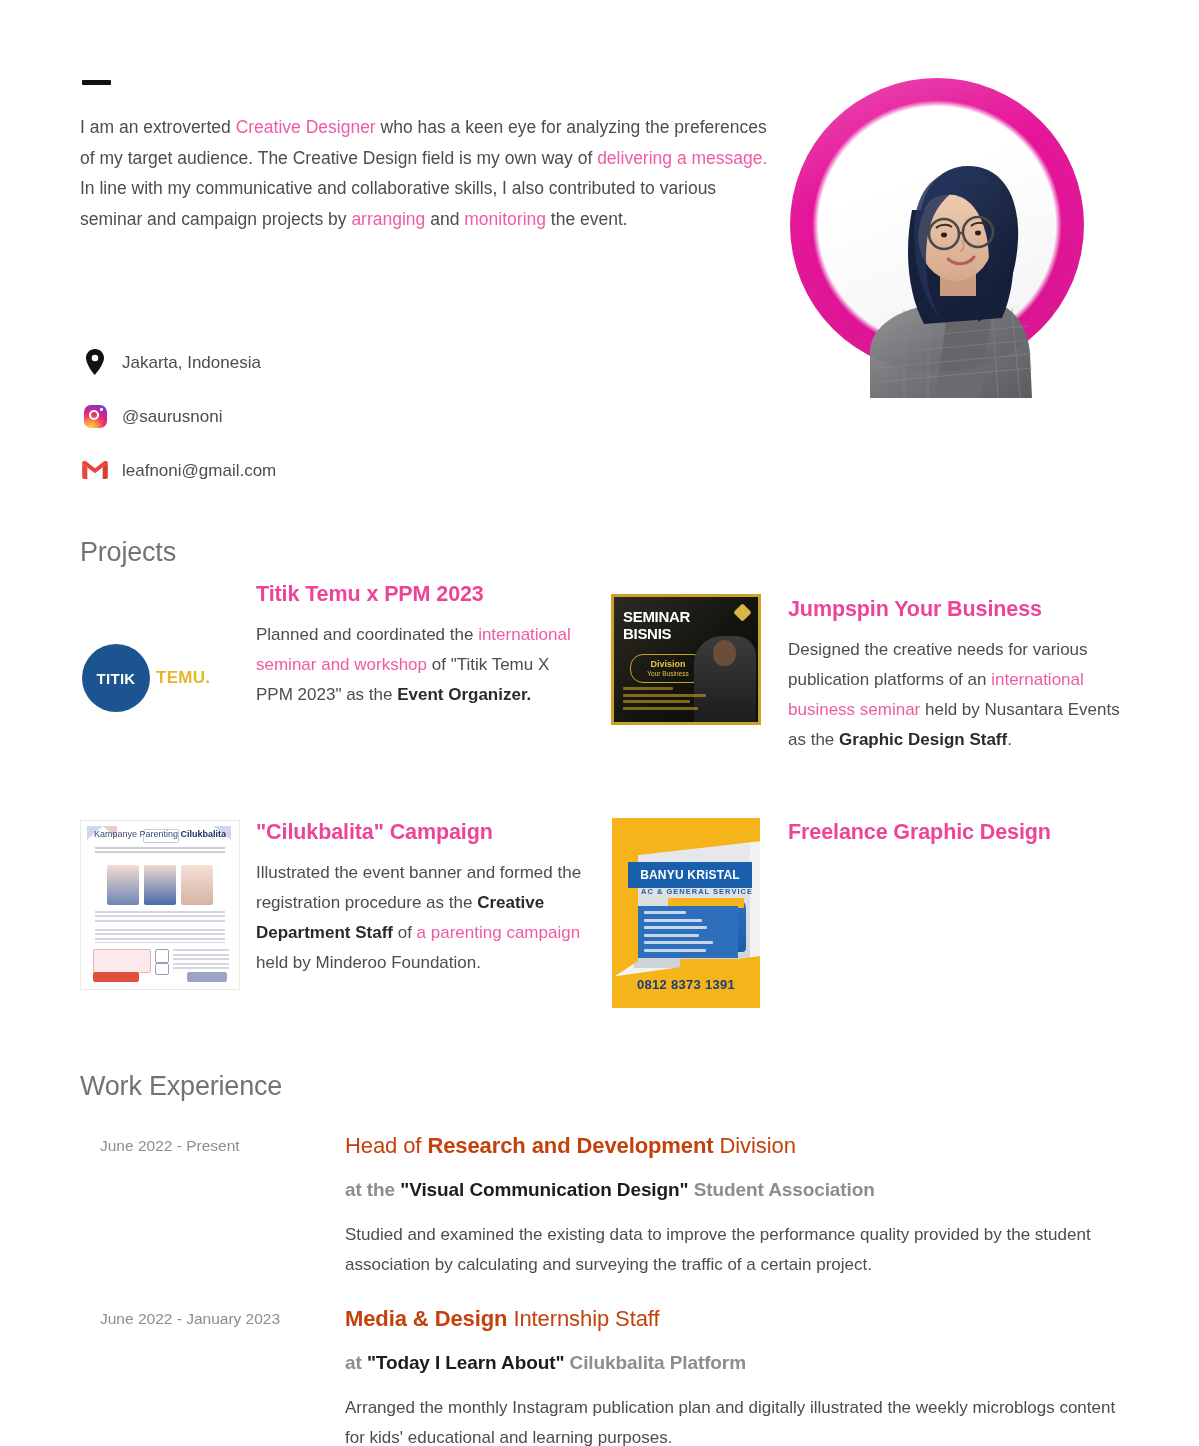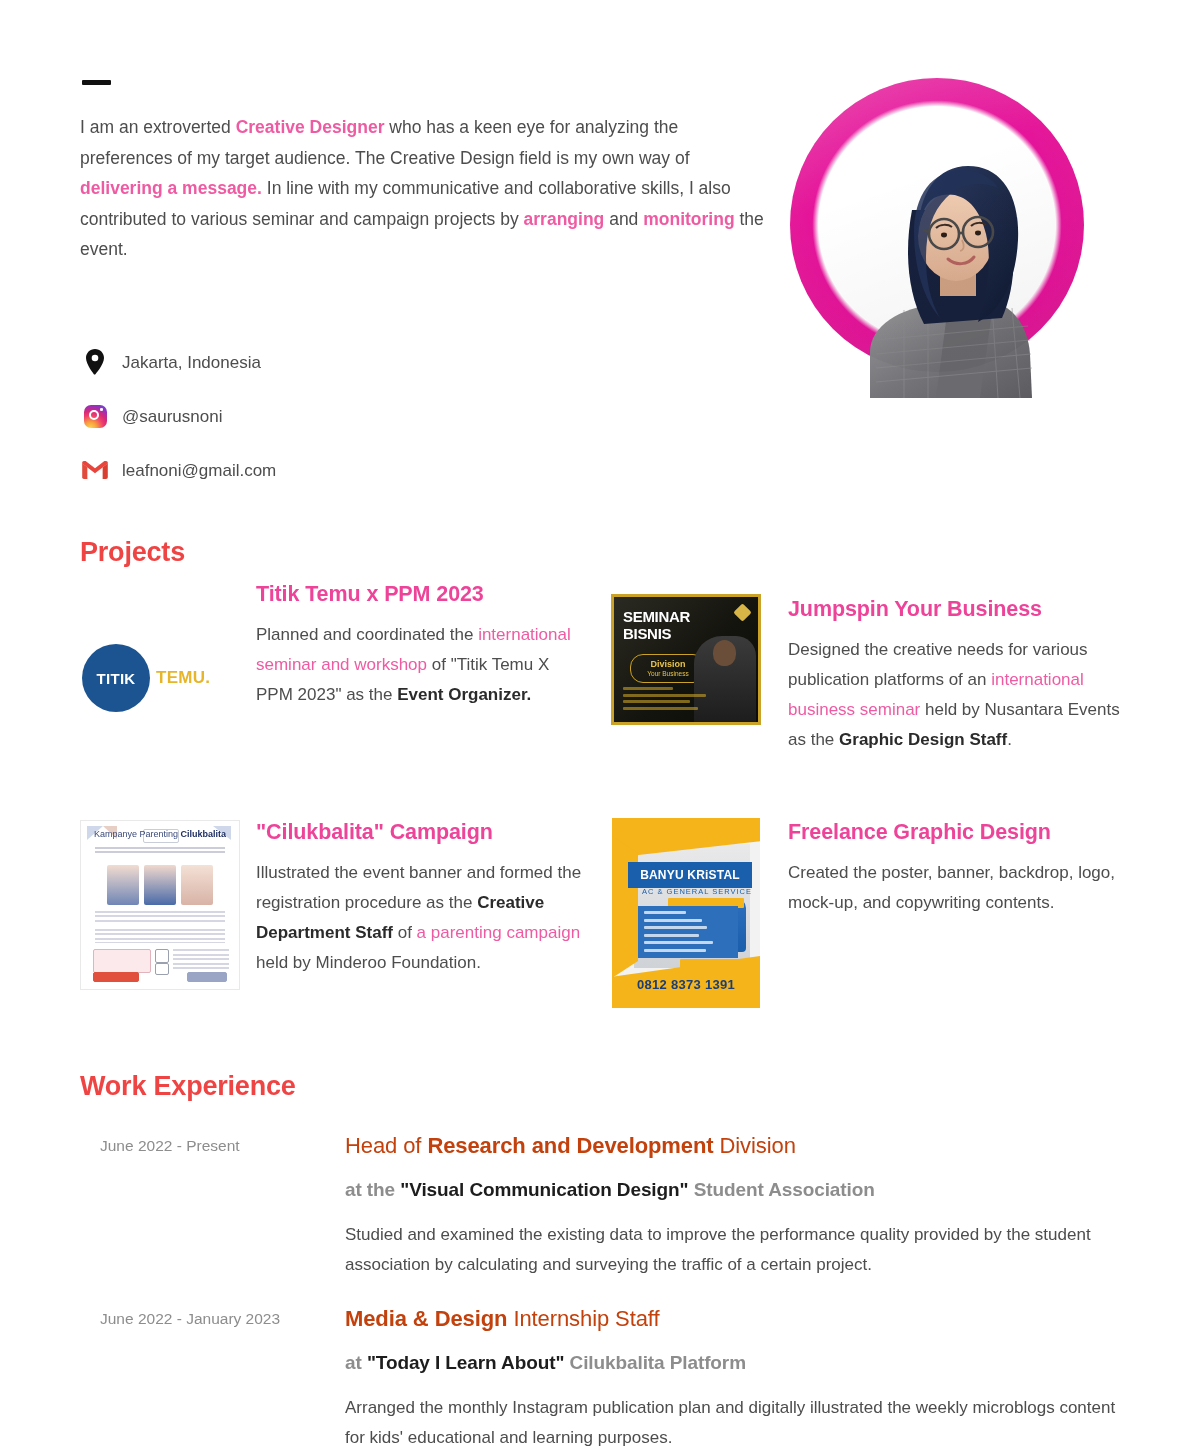--- a/index.html
+++ b/index.html
@@ -51,21 +51,21 @@
   .name .pink { color: #ED4399; }
   .name .grey { color: #8d8d8d; }
 
   .bio {
     font-size: 17.5px;
     line-height: 30.5px;
     color: #4d4d4d;
     margin: 0;
     width: 690px;
   }
-  .bio .pk { color: #EE5BA3; font-weight: bold; }
+  .bio .pk { color: #EE5BA3; }
 
   
   .contacts {
     position: absolute;
     left: 80px;
     top: 340px;
     width: 430px;
   }
   .contact-row {
     display: flex;
@@ -143,22 +143,22 @@
     position: absolute;
     left: 62px;
     top: 62px;
     width: 186px;
     height: 258px;
   }
   
   .sec-title {
     position: absolute;
     font-size: 27px;
-    font-weight: 700;
-    color: #ef4444;
+    font-weight: 400;
+    color: #737373;
     letter-spacing: -0.2px;
     white-space: nowrap;
   }
   #projects-title { left: 80px; top: 537px; }
   #work-title     { left: 80px; top: 1071px; }
   .proj-thumb {
     position: absolute;
   }
   .proj-body {
     position: absolute;
@@ -356,21 +356,21 @@
     font-weight: 700;
     letter-spacing: 0.2px;
     display: flex; align-items: center; justify-content: center;
   }
   .by-sub {
     position: absolute;
     left: 22px; right: 0; top: 68px;
     height: 11px;
     color: #1A5FAC;
     font-size: 7.5px;
-    font-weight: 400;
+    font-weight: 700;
     letter-spacing: 1px;
     display: flex; align-items: center; justify-content: center;
   }
   .by-list {
     position: absolute;
     left: 26px; right: 22px; top: 88px;
     height: 52px;
     background: #2E6FBC;
     padding: 5px 6px;
     box-sizing: border-box;
@@ -635,21 +635,20 @@
         <div class="by-li" style="width:78%"></div>
         <div class="by-li" style="width:70%"></div>
       </div>
       <div class="by-bot"></div>
       <div class="by-phonetag"></div>
       <div class="by-phone">0812 8373 1391</div>
     </div>
   </div>
   <div class="proj-body" style="left:788px; top:820px; width:340px;">
     <h3 class="proj-title">Freelance Graphic Design</h3>
-    <p class="proj-desc">Created the poster, banner, backdrop, logo, mock-up, and copywriting contents.</p>
   </div>
 
   <div class="sec-title" id="work-title">Work Experience</div>
 
   <div class="job-date" style="top:1137px;">June 2022 - Present</div>
   <div class="job-main" style="top:1133px;">
     <h3 class="job-role"><span class="lt">Head of </span><b>Research and Development</b><span class="lt"> Division</span></h3>
     <h4 class="job-org"><span>at the </span><b>"Visual Communication Design"</b><span> Student Association</span></h4>
     <p class="job-desc">Studied and examined the existing data to improve the performance quality provided by the student association by calculating and surveying the traffic of a certain project.</p>
   </div>

